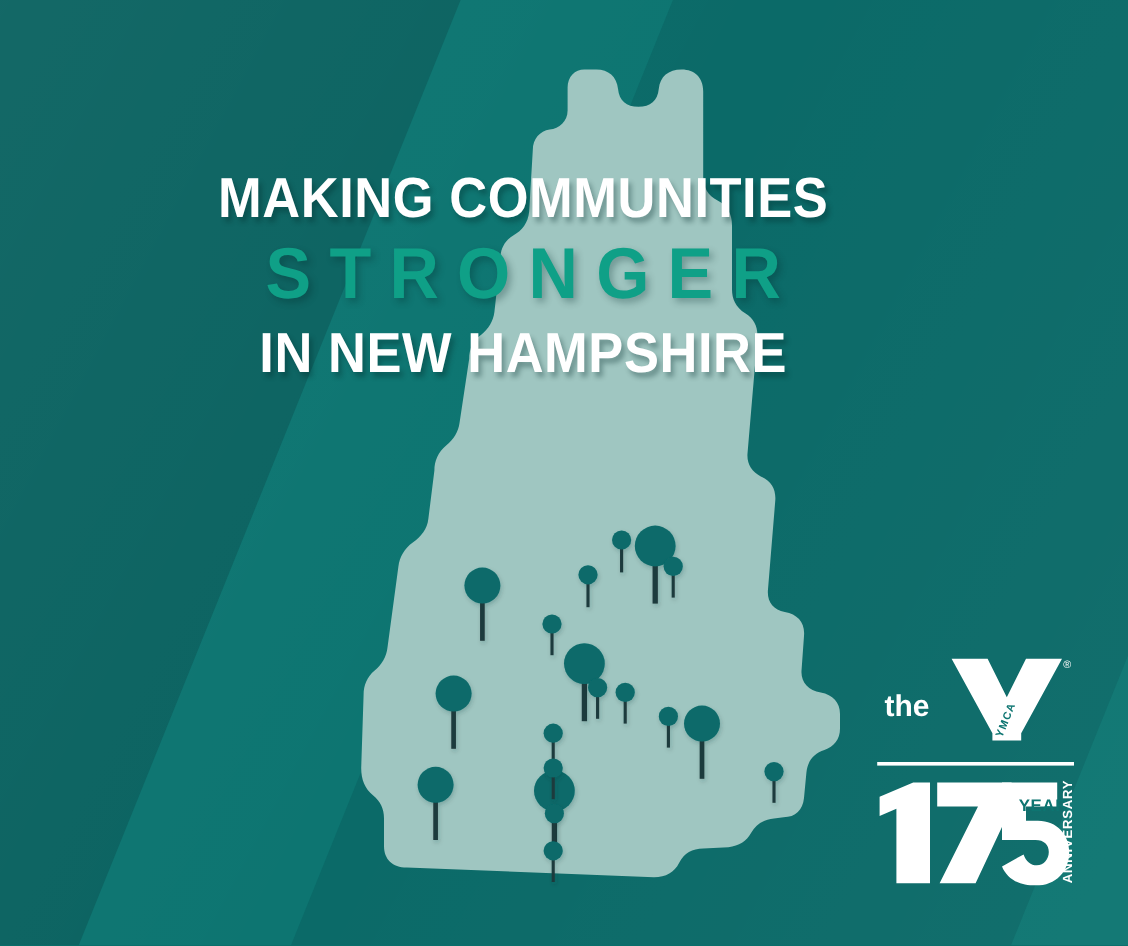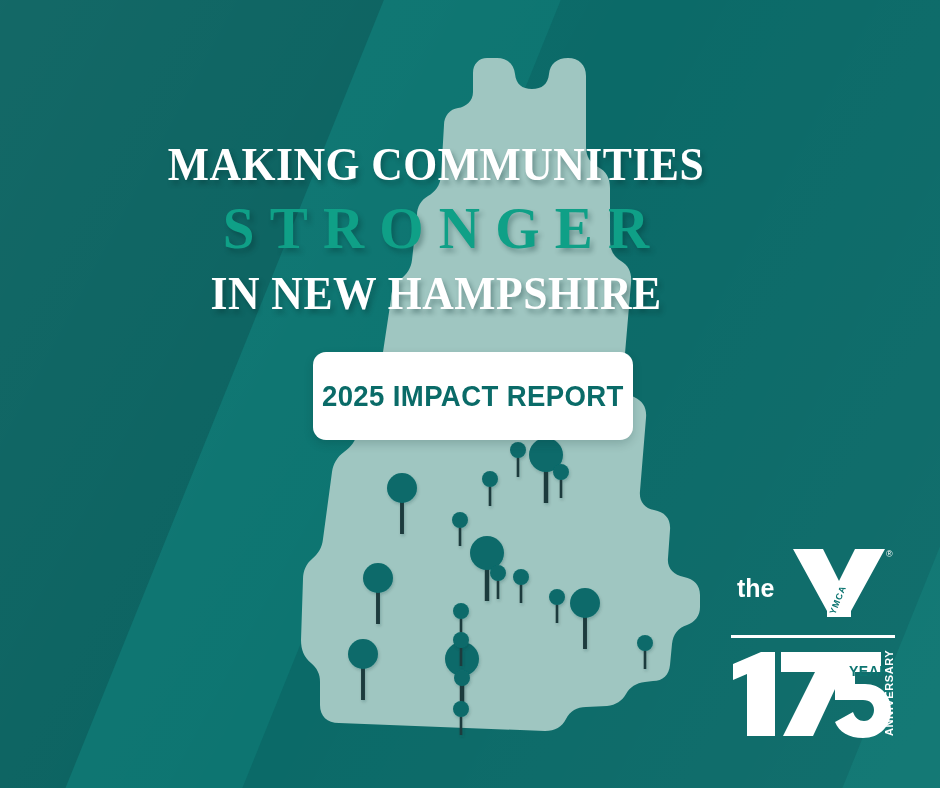--- a/index.html
+++ b/index.html
@@ -64,21 +64,20 @@
 
   
   .headline {
     position: absolute;
     left: 0;
     top: 140px;
     width: 872px;
     text-align: center;
     z-index: 6;
     pointer-events: none;
-    font-family: Liberation Serif, serif;
   }
   .line1, .line3 {
     color: #ffffff;
     font-size: 47px;
     font-weight: bold;
     letter-spacing: 0.5px;
     line-height: 1.06;
     text-shadow: 3px 4px 5px rgba(0,40,40,0.33);
     transform: scaleX(0.93);
   }
@@ -296,23 +295,20 @@
         </g>
     </svg>
   </div>
 
   <div class="headline">
     <div class="line1">MAKING COMMUNITIES</div>
     <div class="line2">STRONGER</div>
     <div class="line3">IN NEW HAMPSHIRE</div>
   </div>
 
-  <div class="badge">
-    <span class="badge-text">2025 IMPACT REPORT</span>
-  </div>
 
   <div class="logo-block">
 
     <div class="y-logo">
       <svg width="164" height="78" viewBox="0 0 164 78">
 
         <text x="6" y="54" font-family="Liberation Sans, sans-serif" font-size="25" font-weight="bold" fill="#ffffff">the</text>
 
         <path d="M 62 6 L 92 6 L 108 38 L 124 6 L 154 6 L 120 68 L 120 74 L 96 74 L 96 68 Z" fill="#ffffff"></path>
 

